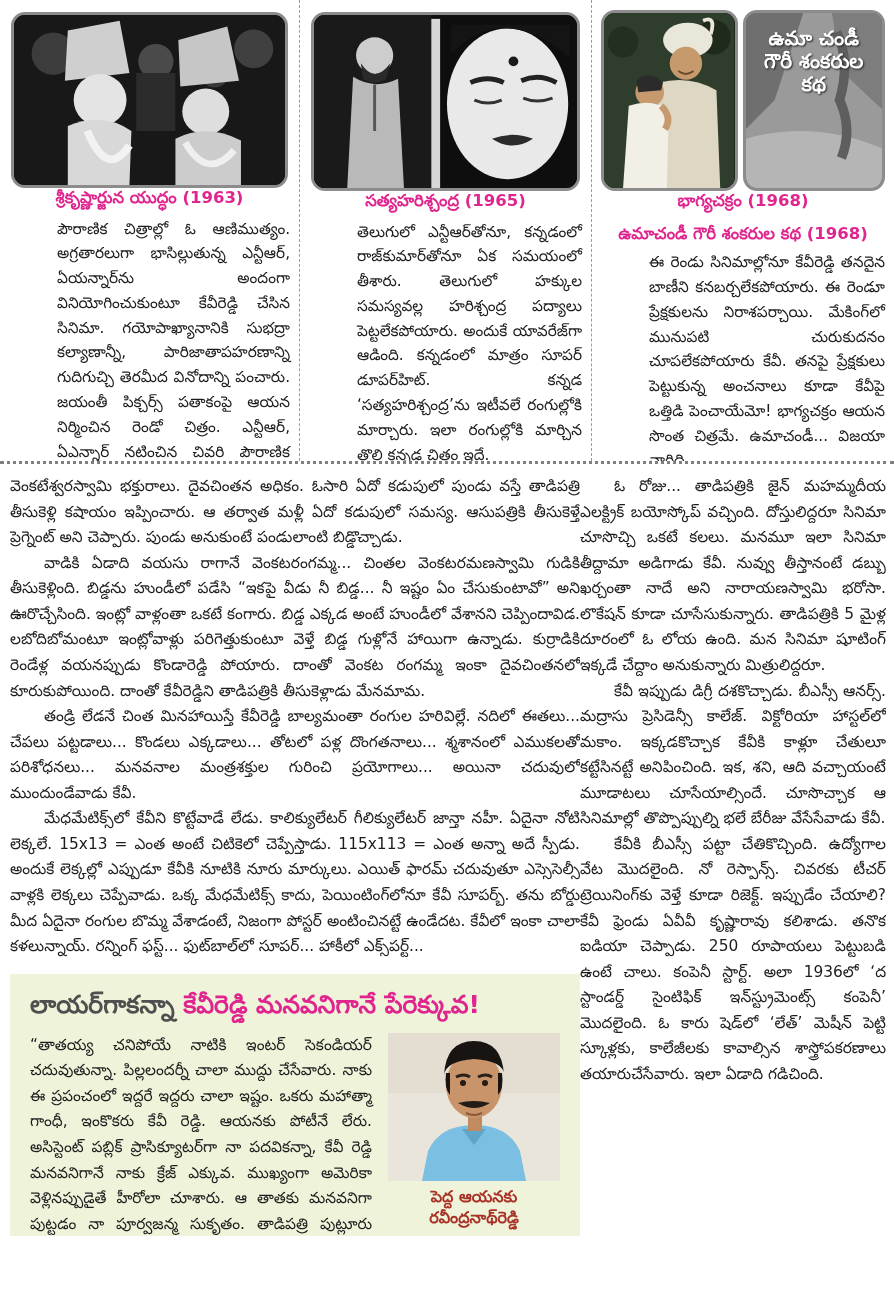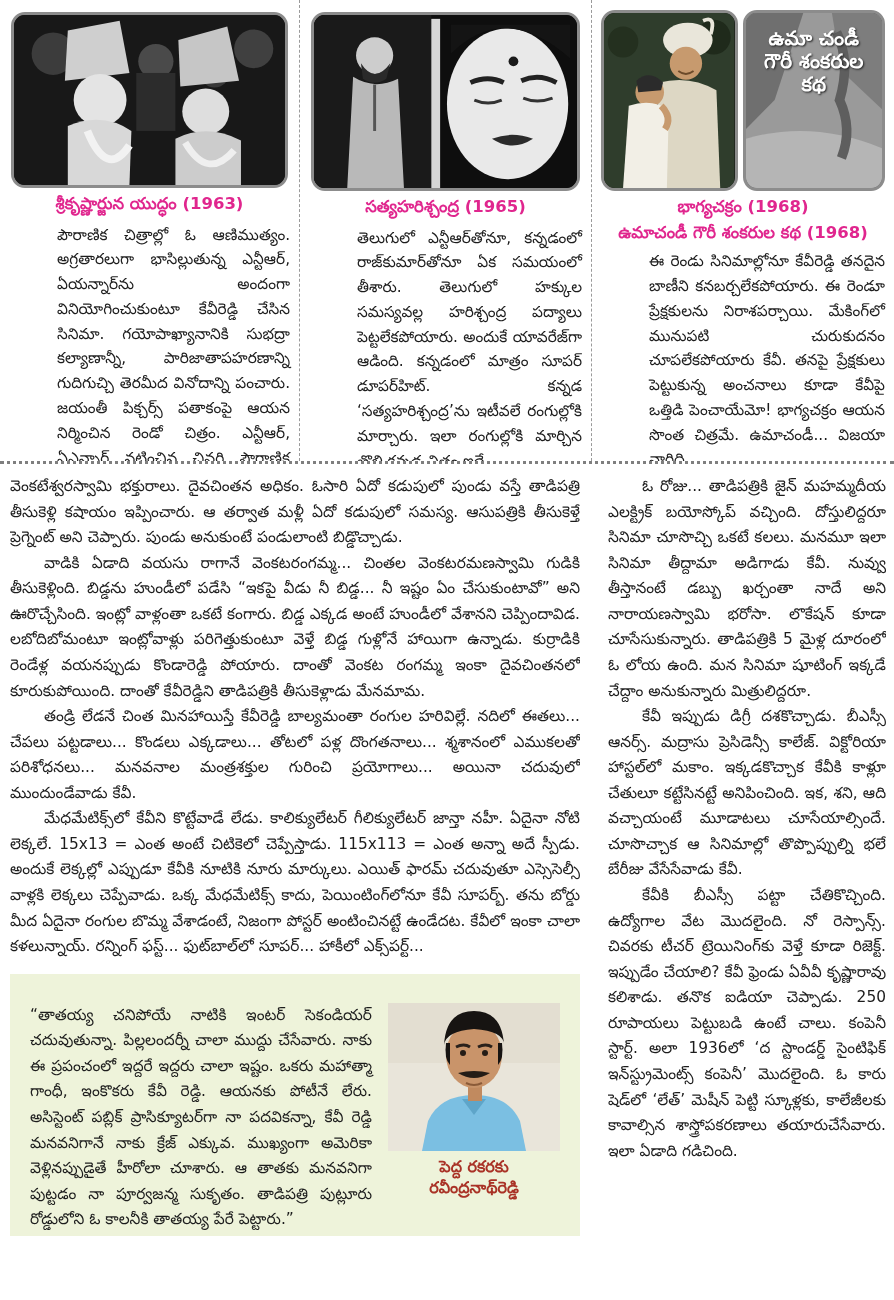--- a/index.html
+++ b/index.html
@@ -12,35 +12,35 @@
   .tcol { padding:12px 9px 0 9px; overflow:hidden; }
   .tcol-1 { width:299px; }
   .tcol-2 { width:293px; border-left:1px dashed #9a9a9a; border-right:1px dashed #9a9a9a; }
   .tcol-3 { flex:1; padding-top:10px; }
 
   .still { border:3px solid #8c8c8c; border-radius:14px; overflow:hidden; background:#111;
            position:relative; }
   .still svg { display:block; width:100%; height:100%; }
   .still-row { display:flex; gap:5px; justify-content:flex-end; }
 
-  .cap { margin-top:6px; text-align:center; font-weight:bold; font-size:16.5px;
+  .cap { text-align:center; font-weight:bold; font-size:16.5px;
          color:#e0268e; line-height:1.25; }
   .tbody { margin-top:8px; font-size:15.3px; line-height:1.62; text-align:justify;margin-left:48px; }
 
   .poster-title { position:absolute; top:14px; left:6px; right:6px; text-align:center;
                   color:#ffffff; font-weight:bold; font-size:20px; line-height:1.15;
                   text-shadow:1px 1px 2px #222; }
 
   
   .hrule { position:absolute; top:461px; left:0; width:894px; height:0;
            border-top:3px dotted #7f7f7f; }
 
   
   .bottom { position:absolute; top:474px; left:10px; width:876px; height:826px;
-            display:flex; gap:28px; }
+            display:flex; }
   .bleft  { width:570px; overflow:hidden; }
   .bright { flex:1; overflow:hidden; }
 
   .bleft p, .bright p { font-size:15.4px; line-height:1.66; text-align:justify;
                         text-indent:34px; margin:0; }
   p.no-indent { text-indent:0; }
 
   
   .quote-box { margin-top:14px; background:#eef3da; padding:16px 20px 14px 20px;
                height:262px; overflow:hidden; }
@@ -131,36 +131,39 @@
             <rect width="143" height="181" fill="#9a9a9a"></rect>
             <path d="M0 0 L60 0 L30 90 L0 120 Z" fill="#6f6f6f"></path>
             <path d="M90 0 L143 0 L143 100 L100 60 Z" fill="#7d7d7d"></path>
             <path d="M0 130 Q70 110 143 140 L143 181 L0 181 Z" fill="#b5b5b5"></path>
             <path d="M95 20 Q110 50 98 90 Q112 120 100 150" stroke="#5e5e5e" stroke-width="10" fill="none"></path>
           </svg>
           <div class="poster-title">ఉమా చండీ గౌరీ శంకరుల కథ</div>
         </div>
       </div>
       <div class="cap">భాగ్యచక్రం (1968)</div>
-      <div class="cap" style="margin-top:5px;">ఉమాచండీ గౌరీ శంకరుల కథ (1968)</div>
+      <div class="cap" style="margin-top:12px;">ఉమాచండీ గౌరీ శంకరుల కథ (1968)</div>
       <div class="tbody" style="margin-top:6px;">ఈ రెండు సినిమాల్లోనూ కేవీరెడ్డి తనదైన బాణీని కనబర్చలేకపోయారు. ఈ రెండూ ప్రేక్షకులను నిరాశపర్చాయి. మేకింగ్‌లో మునుపటి చురుకుదనం చూపలేకపోయారు కేవీ. తనపై ప్రేక్షకులు పెట్టుకున్న అంచనాలు కూడా కేవీపై ఒత్తిడి పెంచాయేమో! భాగ్యచక్రం ఆయన సొంత చిత్రమే. ఉమాచండీ... విజయా వారిది.</div>
     </div>
   </div>
 
   <div class="hrule"></div>
 
   <div class="bottom">
 
     <div class="bleft">
       <p class="no-indent">వెంకటేశ్వరస్వామి భక్తురాలు. దైవచింతన అధికం. ఓసారి ఏదో కడుపులో పుండు వస్తే తాడిపత్రి తీసుకెళ్లి కషాయం ఇప్పించారు. ఆ తర్వాత మళ్లీ ఏదో కడుపులో సమస్య. ఆసుపత్రికి తీసుకెళ్తే ప్రెగ్నెంట్ అని చెప్పారు. పుండు అనుకుంటే పండులాంటి బిడ్డొచ్చాడు.</p>
       <p>వాడికి ఏడాది వయసు రాగానే వెంకటరంగమ్మ... చింతల వెంకటరమణస్వామి గుడికి తీసుకెళ్లింది. బిడ్డను హుండీలో పడేసి “ఇకపై వీడు నీ బిడ్డ... నీ ఇష్టం ఏం చేసుకుంటావో” అని ఊరొచ్చేసింది. ఇంట్లో వాళ్లంతా ఒకటే కంగారు. బిడ్డ ఎక్కడ అంటే హుండీలో వేశానని చెప్పిందావిడ. లబోదిబోమంటూ ఇంట్లోవాళ్లు పరిగెత్తుకుంటూ వెళ్తే బిడ్డ గుళ్లోనే హాయిగా ఉన్నాడు. కుర్రాడికి రెండేళ్ల వయనప్పుడు కొండారెడ్డి పోయారు. దాంతో వెంకట రంగమ్మ ఇంకా దైవచింతనలో కూరుకుపోయింది. దాంతో కేవీరెడ్డిని తాడిపత్రికి తీసుకెళ్లాడు మేనమామ.</p>
       <p>తండ్రి లేడనే చింత మినహాయిస్తే కేవీరెడ్డి బాల్యమంతా రంగుల హరివిల్లే. నదిలో ఈతలు... చేపలు పట్టడాలు... కొండలు ఎక్కడాలు... తోటలో పళ్ల దొంగతనాలు... శ్మశానంలో ఎముకలతో పరిశోధనలు... మనవనాల మంత్రశక్తుల గురించి ప్రయోగాలు... అయినా చదువులో ముందుండేవాడు కేవీ.</p>
       <p>మేధమేటిక్స్‌లో కేవీని కొట్టేవాడే లేడు. కాలిక్యులేటర్ గీలిక్యులేటర్ జాన్తా నహీ. ఏదైనా నోటి లెక్కలే. 15x13 = ఎంత అంటే చిటికెలో చెప్పేస్తాడు. 115x113 = ఎంత అన్నా అదే స్పీడు. అందుకే లెక్కల్లో ఎప్పుడూ కేవీకి నూటికి నూరు మార్కులు. ఎయిత్ ఫారమ్ చదువుతూ ఎస్సెసెల్సీ వాళ్లకి లెక్కలు చెప్పేవాడు. ఒక్క మేధమేటిక్స్ కాదు, పెయింటింగ్‌లోనూ కేవీ సూపర్బ్. తను బోర్డు మీద ఏదైనా రంగుల బొమ్మ వేశాడంటే, నిజంగా పోస్టర్ అంటించినట్టే ఉండేదట. కేవీలో ఇంకా చాలా కళలున్నాయ్. రన్నింగ్ ఫస్ట్... ఫుట్‌బాల్‌లో సూపర్... హాకీలో ఎక్స్‌పర్ట్...</p>
 
       <div class="quote-box">
+        <div class="qhead">
+          <span class="g">లాయర్‌గాకన్నా </span><span class="p">కేవీరెడ్డి మనవనిగానే పేరెక్కువ!</span>
+        </div>
         <div class="qcontent">
           <div class="qphoto-wrap">
             <div class="qphoto">
               <svg viewBox="0 0 172 148" preserveAspectRatio="none">
                 <rect width="172" height="148" fill="#e9e5da"></rect>
                 <rect x="0" y="0" width="172" height="60" fill="#e3ded1"></rect>
                 <path d="M40 118 Q52 92 86 92 Q120 92 132 118 L138 148 L34 148 Z" fill="#7bbfe2"></path>
                 <path d="M74 96 L86 112 L98 96 Z" fill="#5ea5c9"></path>
                 <rect x="80" y="78" width="14" height="20" fill="#c18a5f"></rect>
                 <ellipse cx="86" cy="52" rx="28" ry="33" fill="#c9946a"></ellipse>
@@ -169,21 +172,21 @@
                 <path d="M114 40 Q116 56 110 62 L110 40 Z" fill="#171412"></path>
                 <path d="M68 44 Q76 40 82 44" stroke="#2a211b" stroke-width="3" fill="none"></path>
                 <path d="M90 44 Q98 40 104 44" stroke="#2a211b" stroke-width="3" fill="none"></path>
                 <circle cx="75" cy="50" r="3" fill="#241c16"></circle>
                 <circle cx="97" cy="50" r="3" fill="#241c16"></circle>
                 <path d="M70 70 Q86 80 102 70 Q86 66 70 70 Z" fill="#241c16"></path>
                 <path d="M78 80 Q86 84 94 80" stroke="#8a5a38" stroke-width="2" fill="none"></path>
               </svg>
             </div>
             <div class="qcaption">
-              <div>పెద్ద రకరకు</div>
+              <div>పెద్ద ఆయనకు</div>
               <div>రవీంద్రనాథ్‌రెడ్డి</div>
             </div>
           </div>
           <p class="qtext no-indent">“తాతయ్య చనిపోయే నాటికి ఇంటర్ సెకండియర్ చదువుతున్నా. పిల్లలందర్నీ చాలా ముద్దు చేసేవారు. నాకు ఈ ప్రపంచంలో ఇద్దరే ఇద్దరు చాలా ఇష్టం. ఒకరు మహాత్మా గాంధీ, ఇంకొకరు కేవీ రెడ్డి. ఆయనకు పోటీనే లేరు. అసిస్టెంట్ పబ్లిక్ ప్రాసిక్యూటర్‌గా నా పదవికన్నా, కేవీ రెడ్డి మనవనిగానే నాకు క్రేజ్ ఎక్కువ. ముఖ్యంగా అమెరికా వెళ్లినప్పుడైతే హీరోలా చూశారు. ఆ తాతకు మనవనిగా పుట్టడం నా పూర్వజన్మ సుకృతం. తాడిపత్రి పుట్లూరు రోడ్డులోని ఓ కాలనీకి తాతయ్య పేరే పెట్టారు.”</p>
         </div>
       </div>
     </div>
 
     <div class="bright">
       <p>ఓ రోజు... తాడిపత్రికి జైన్ మహమ్మదీయ ఎలక్ట్రిక్ బయోస్కోప్ వచ్చింది. దోస్తులిద్దరూ సినిమా చూసొచ్చి ఒకటే కలలు. మనమూ ఇలా సినిమా తీద్దామా అడిగాడు కేవీ. నువ్వు తీస్తానంటే డబ్బు ఖర్చంతా నాదే అని నారాయణస్వామి భరోసా. లొకేషన్ కూడా చూసేసుకున్నారు. తాడిపత్రికి 5 మైళ్ల దూరంలో ఓ లోయ ఉంది. మన సినిమా షూటింగ్ ఇక్కడే చేద్దాం అనుకున్నారు మిత్రులిద్దరూ.</p>

